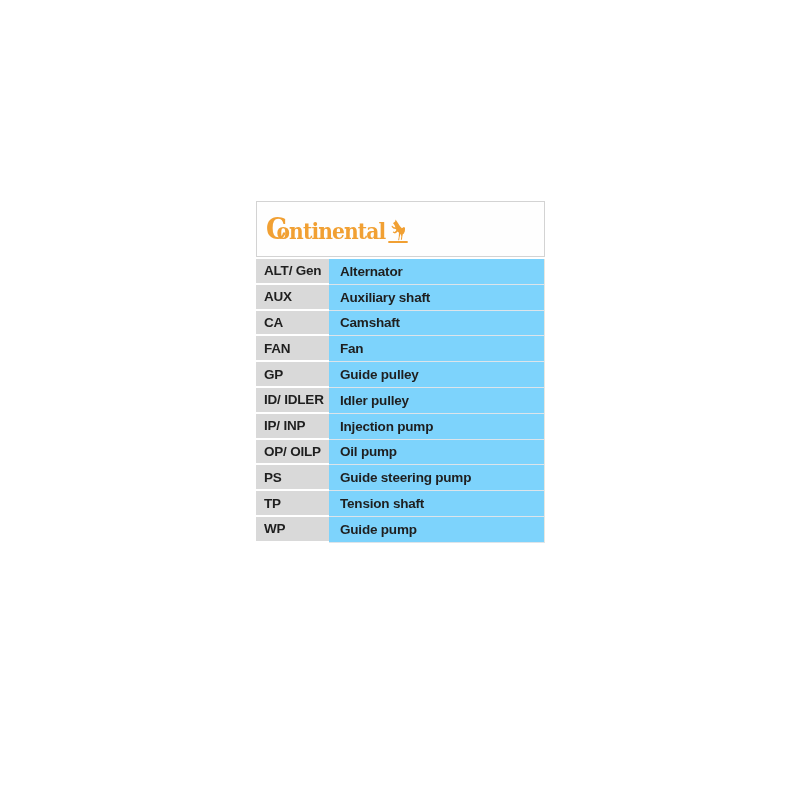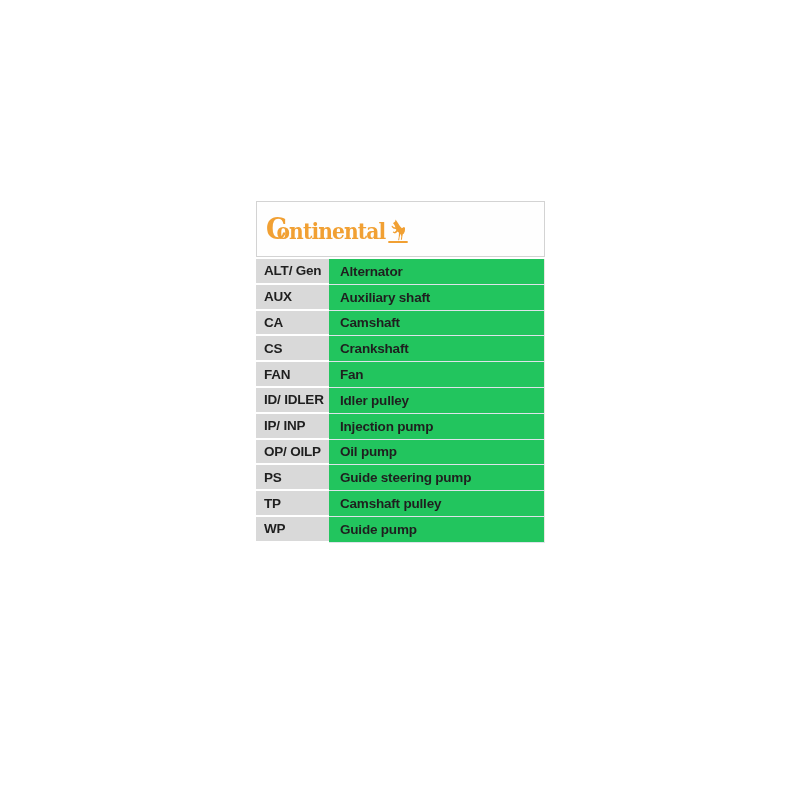--- a/index.html
+++ b/index.html
@@ -83,21 +83,21 @@
     padding-left: 8px;
     font-size: 13.5px;
     font-weight: bold;
     color: var(--text);
     letter-spacing: -0.2px;
     white-space: nowrap;
   }
   .desc-cell {
     box-sizing: border-box;
     flex: 1;
-    background: #22c55e;
+    background: #7dd3fc;
     border-bottom: 1px solid #dde4ea;
     border-right: 1px solid #e7e7e0;
     display: flex;
     align-items: center;
     padding-left: 11px;
     font-size: 13.5px;
     font-weight: bold;
     color: var(--text);
     letter-spacing: -0.2px;
     white-space: nowrap;
@@ -130,46 +130,46 @@
   </div>
       <div class="row">
     <div class="abbr-cell">AUX</div>
     <div class="desc-cell">Auxiliary shaft</div>
   </div>
       <div class="row">
     <div class="abbr-cell">CA</div>
     <div class="desc-cell">Camshaft</div>
   </div>
       <div class="row">
-    <div class="abbr-cell">CS</div>
-    <div class="desc-cell">Crankshaft</div>
+    <div class="abbr-cell">FAN</div>
+    <div class="desc-cell">Fan</div>
   </div>
       <div class="row">
-    <div class="abbr-cell">FAN</div>
-    <div class="desc-cell">Fan</div>
+    <div class="abbr-cell">GP</div>
+    <div class="desc-cell">Guide pulley</div>
   </div>
       <div class="row">
     <div class="abbr-cell">ID/ IDLER</div>
     <div class="desc-cell">Idler pulley</div>
   </div>
       <div class="row">
     <div class="abbr-cell">IP/ INP</div>
     <div class="desc-cell">Injection pump</div>
   </div>
       <div class="row">
     <div class="abbr-cell">OP/ OILP</div>
     <div class="desc-cell">Oil pump</div>
   </div>
       <div class="row">
     <div class="abbr-cell">PS</div>
     <div class="desc-cell">Guide steering pump</div>
   </div>
       <div class="row">
     <div class="abbr-cell">TP</div>
-    <div class="desc-cell">Camshaft pulley</div>
+    <div class="desc-cell">Tension shaft</div>
   </div>
       <div class="row">
     <div class="abbr-cell">WP</div>
     <div class="desc-cell">Guide pump</div>
   </div>
     </div>
 
 </div>
 
 </body></html>

